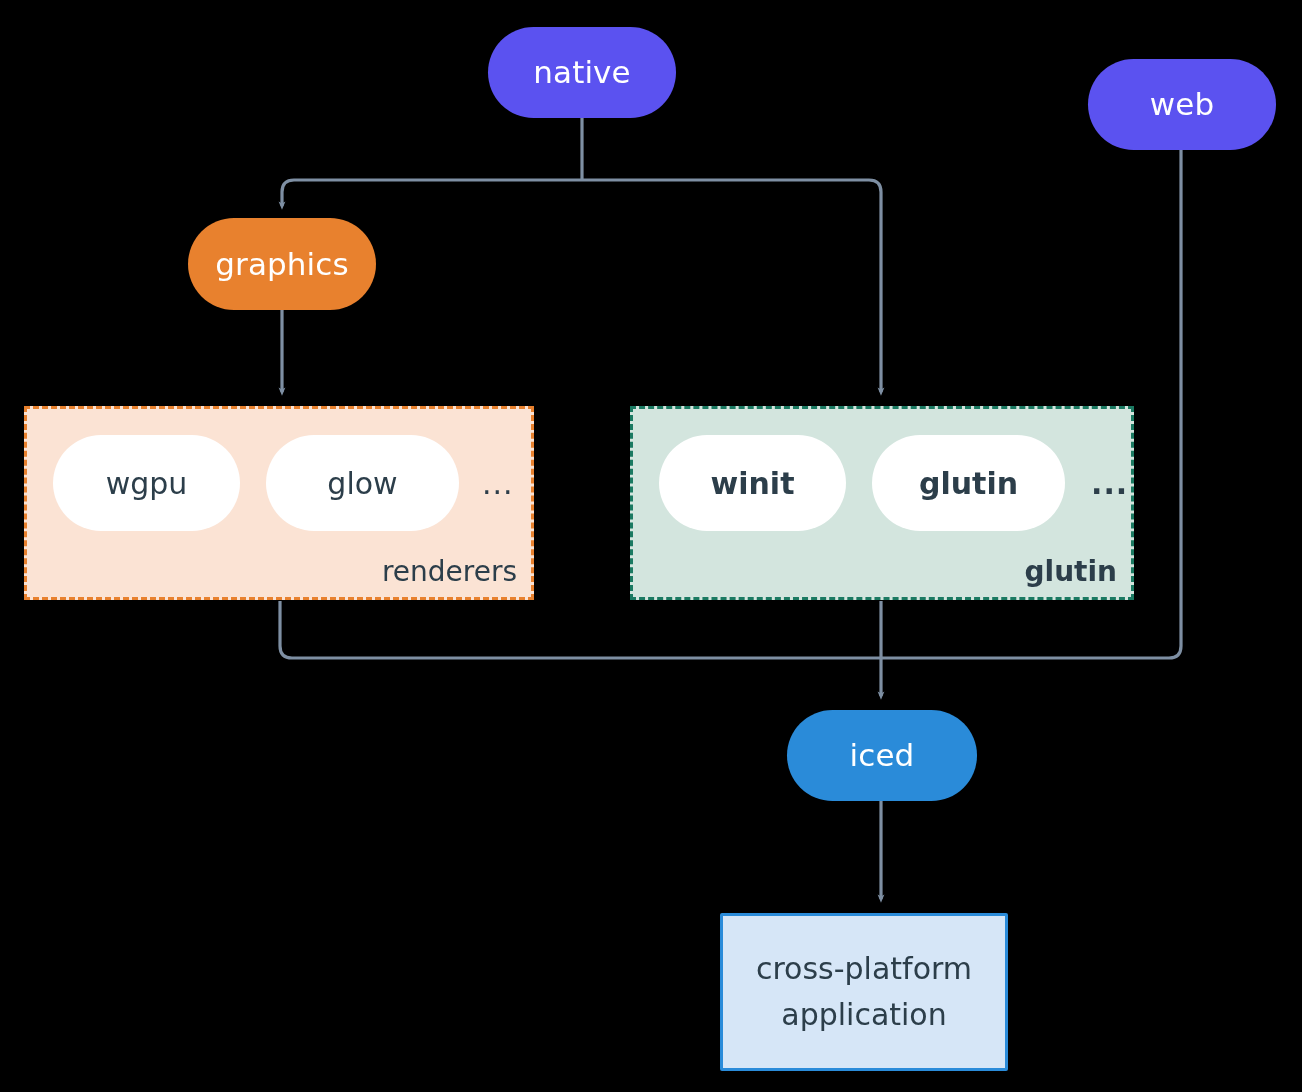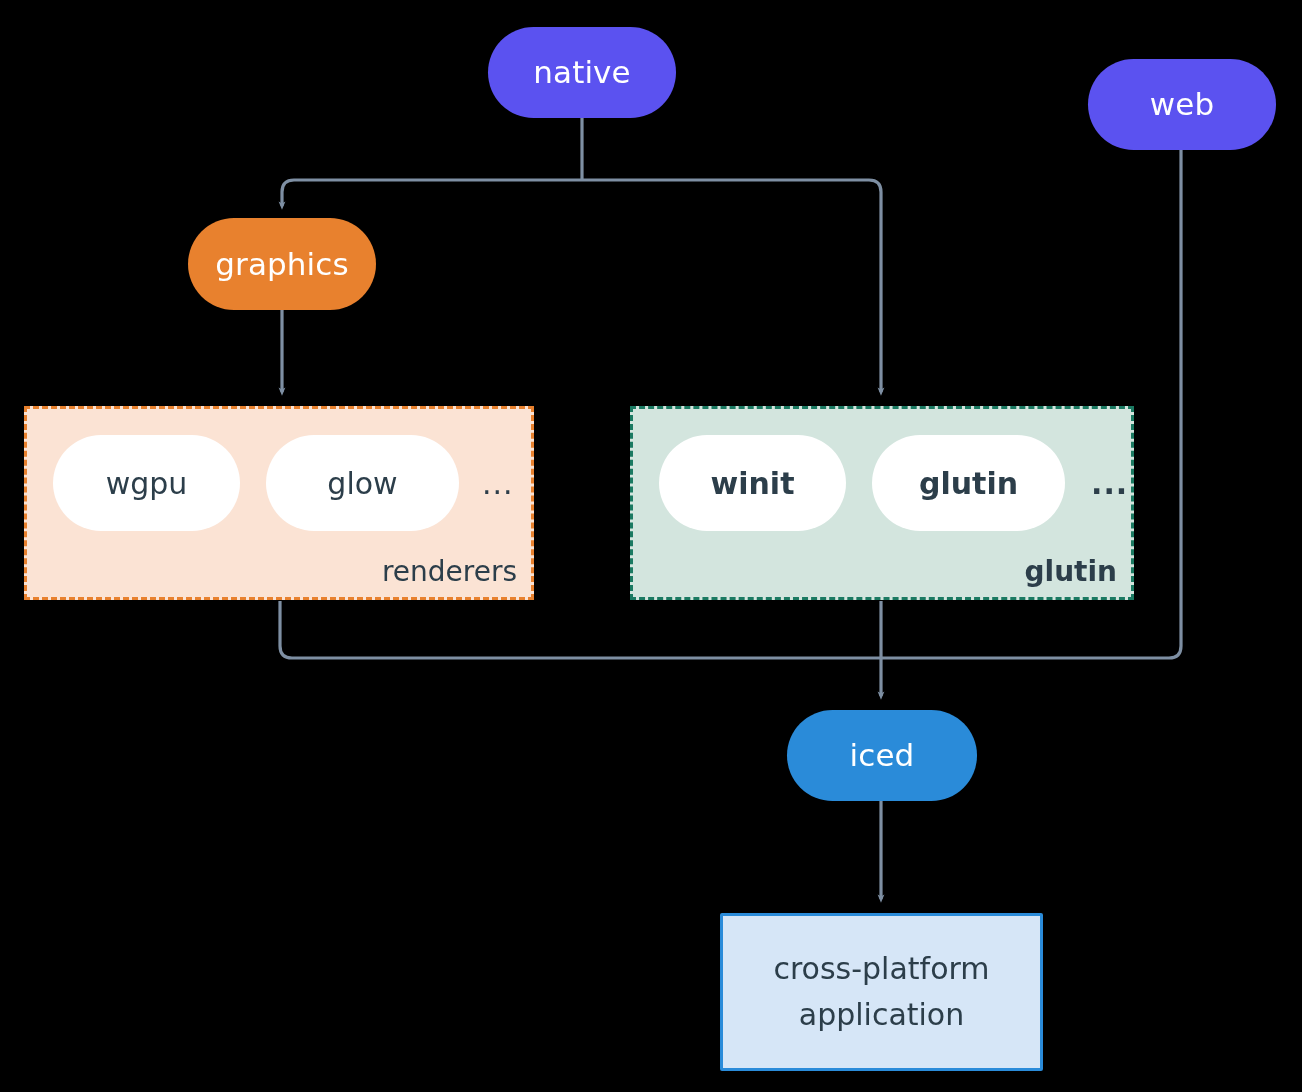--- a/index.html
+++ b/index.html
@@ -108,21 +108,21 @@
     display: flex;
     align-items: center;
     font-size: 30px;
     color: #2C3E4A;
     letter-spacing: 1px;
   }
   .ellipsis-renderers { left: 455px; }
   .ellipsis-shells { left: 458px; }
   
   .node-app {
-    left: 720px; top: 913px; width: 323px; height: 158px;
+    left: 720px; top: 913px; width: 288px; height: 158px;
     background: #D6E6F7;
     border: 3px solid #2A8BD9;
     border-radius: 2px;
     color: #2C3E4A;
     font-size: 30px;
     flex-direction: column;
     line-height: 1.55;
   }
   .node-app span { display: block; }
 </style>

